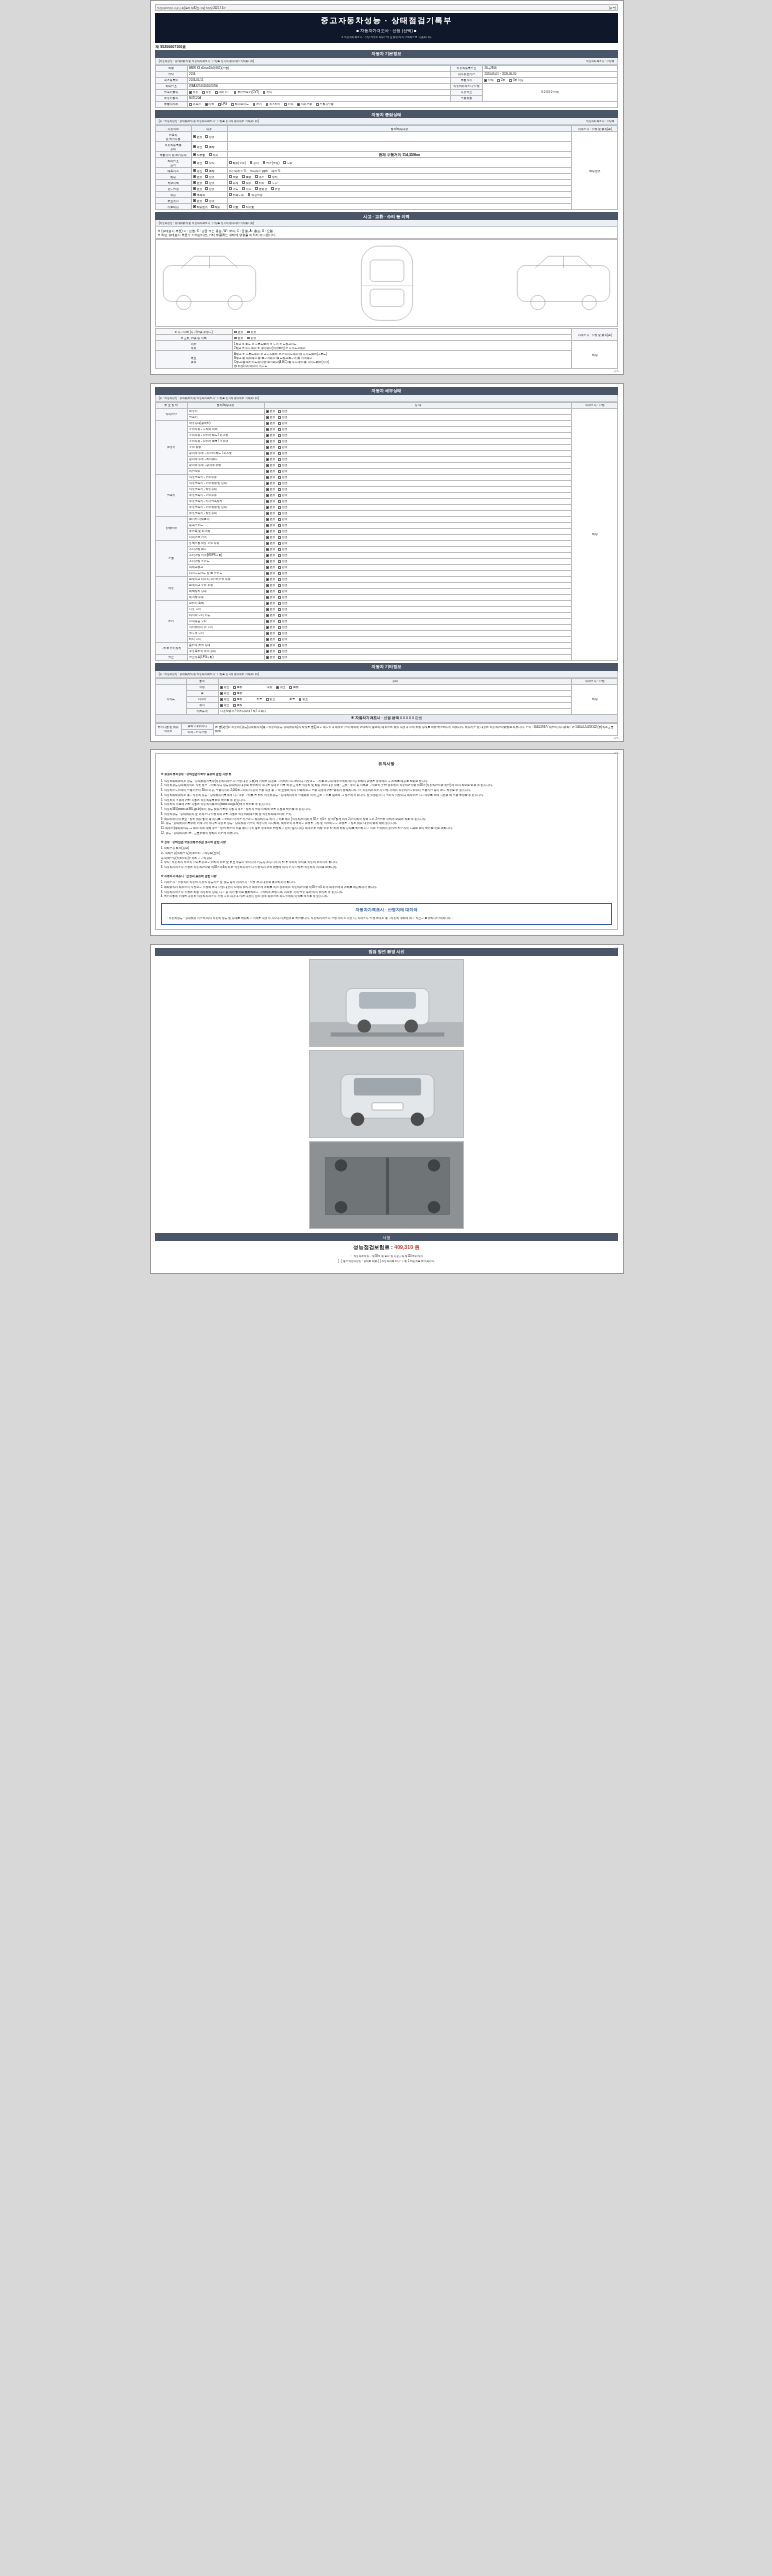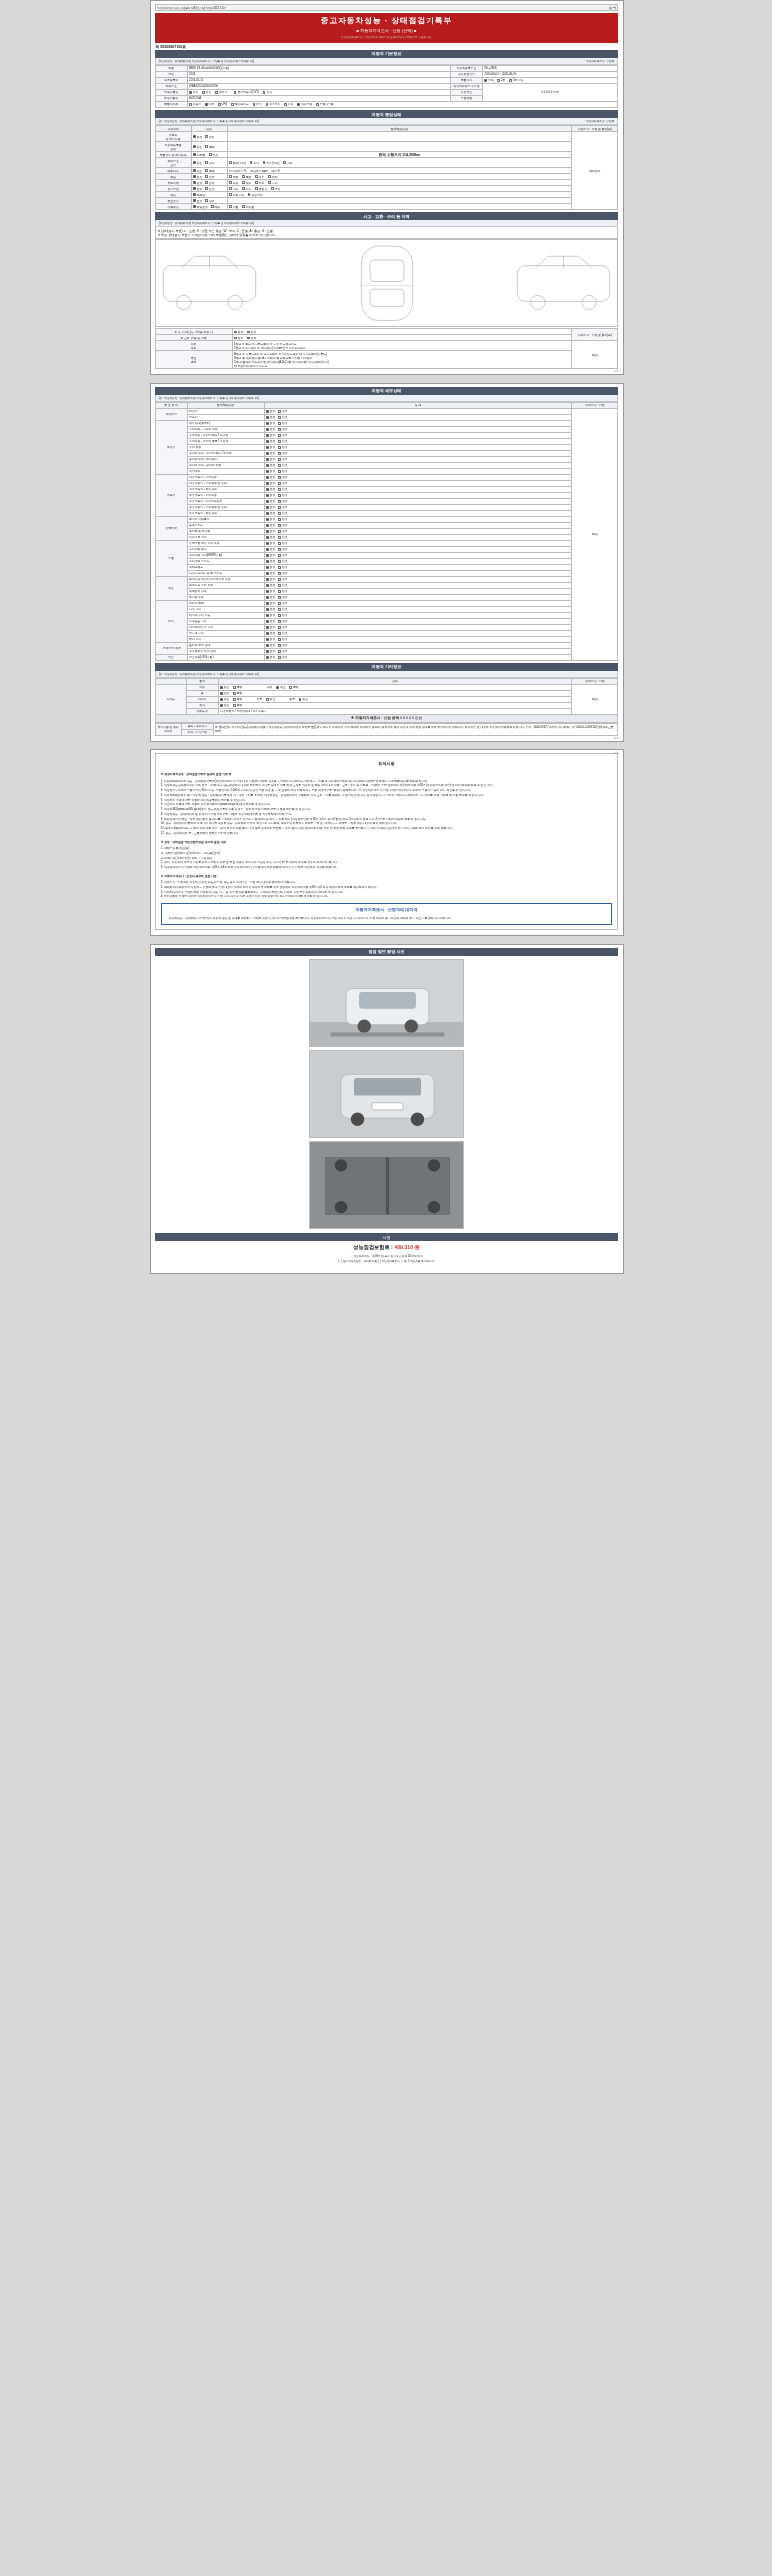--- a/index.html
+++ b/index.html
@@ -2,21 +2,21 @@
 <html style="font-size:8.2px"><head>
 <meta charset="utf-8">
 <style>
   * { box-sizing: border-box; }
   html, body { margin:0; padding:0; background:#d8d8d8; }
   body { font-family:"Liberation Sans","DejaVu Sans",sans-serif; font-size:3.1px; color:#111; }
   .page { width:773px; margin:0 auto; }
   .sheet { background:#fff; border:0.5px solid #999; margin:0 auto 7.2px auto; width:474px; position:relative; }
   .sheet-inner { padding:3.1px 4.1px 5.2px 4.1px; }
   .topbar { display:flex; justify-content:space-between; font-size:2.6px; border:0.5px solid #bbb; padding:0.5px 1.5px; background:#f3f3f3; }
-  .titlebox { background:#b91c1c; color:#fff; text-align:center; padding:3.6px 0 4.1px 0; margin-top:1.5px; }
+  .titlebox { background:#0f172a; color:#fff; text-align:center; padding:3.6px 0 4.1px 0; margin-top:1.5px; }
   .titlebox .t1 { font-size:7.7px; font-weight:bold; letter-spacing:1px; }
   .titlebox .t2 { font-size:4.1px; margin-top:2.1px; }
   .titlebox .t3 { font-size:2.6px; margin-top:1.5px; color:#cfd6de; }
   .docnum { font-size:3.6px; font-weight:bold; margin:2.1px 0 1px 1px; }
   .secthead { background:#4a5668; color:#fff; text-align:center; font-size:4.1px; font-weight:bold; padding:1.5px 0; }
   .secsub { background:#eceff3; border:0.5px solid #c3c9d2; border-top:none; font-size:2.6px; text-align:center; padding:1px; display:flex; justify-content:space-between; }
   .secsub span { padding:0 2.1px; }
   table { border-collapse:collapse; width:100%; }
   td, th { border:0.5px solid #bcbcbc; padding:0.5px 1.5px; font-size:2.8px; vertical-align:middle; }
   th { background:#eef1f5; font-weight:normal; }

